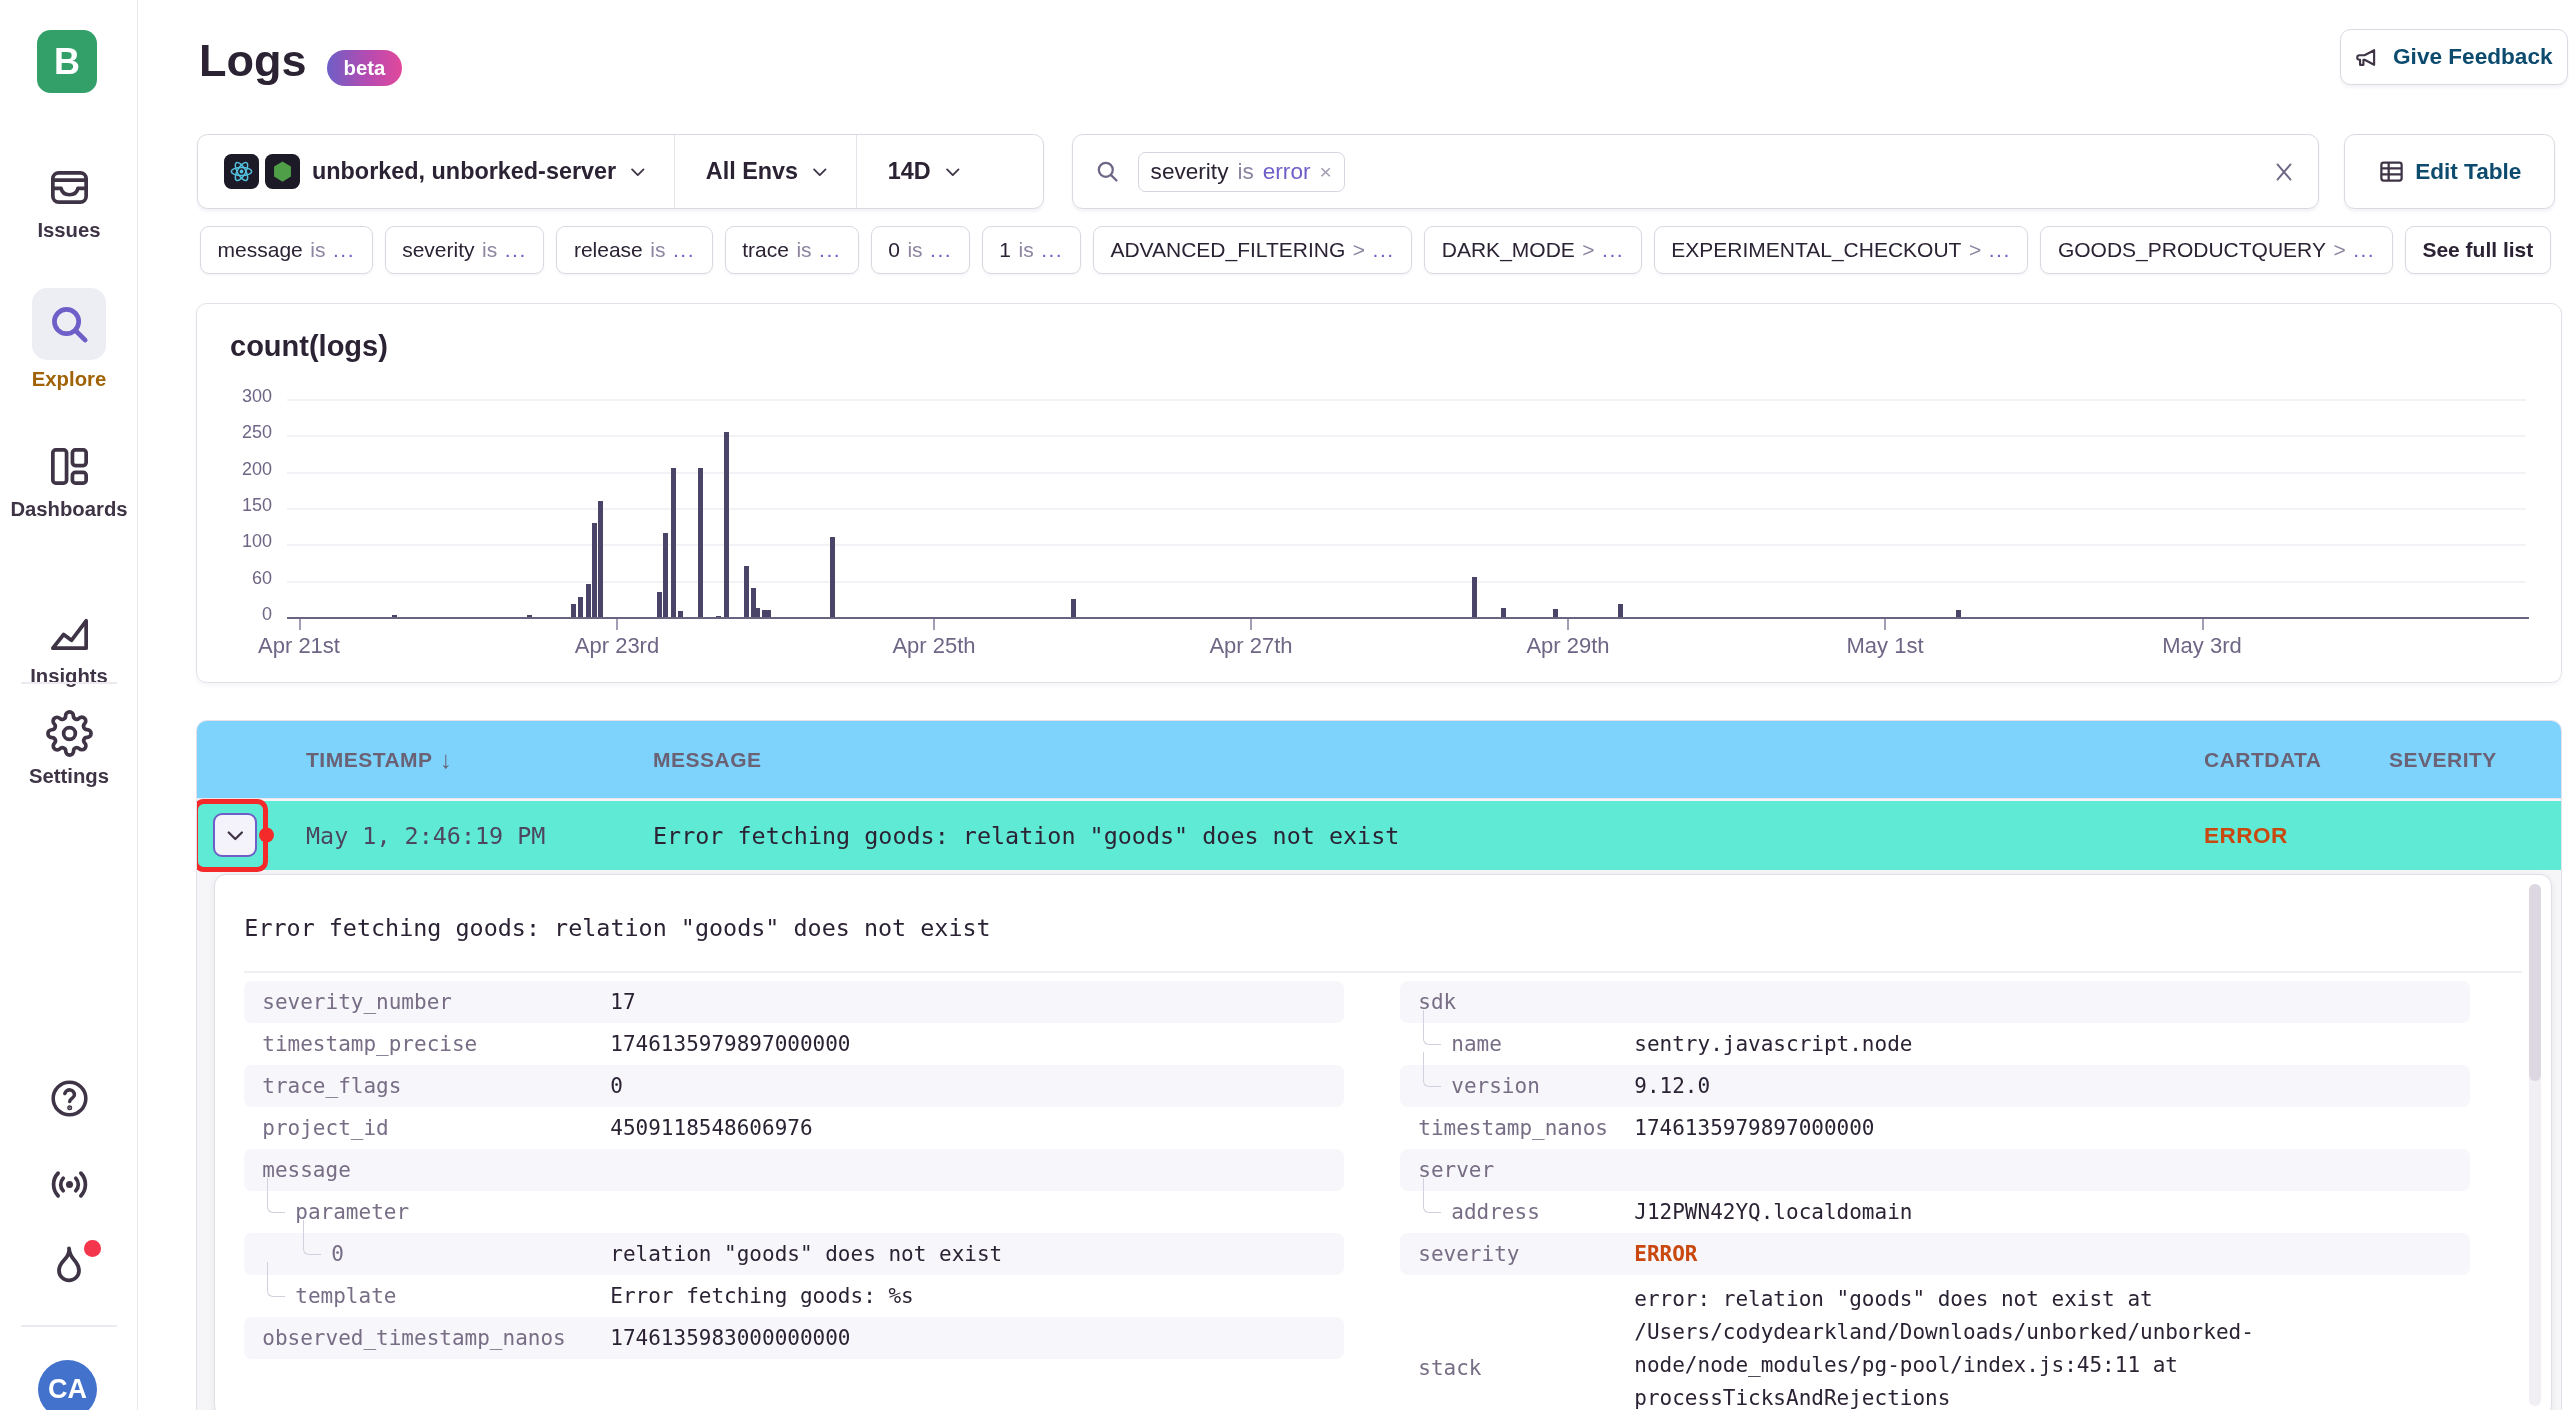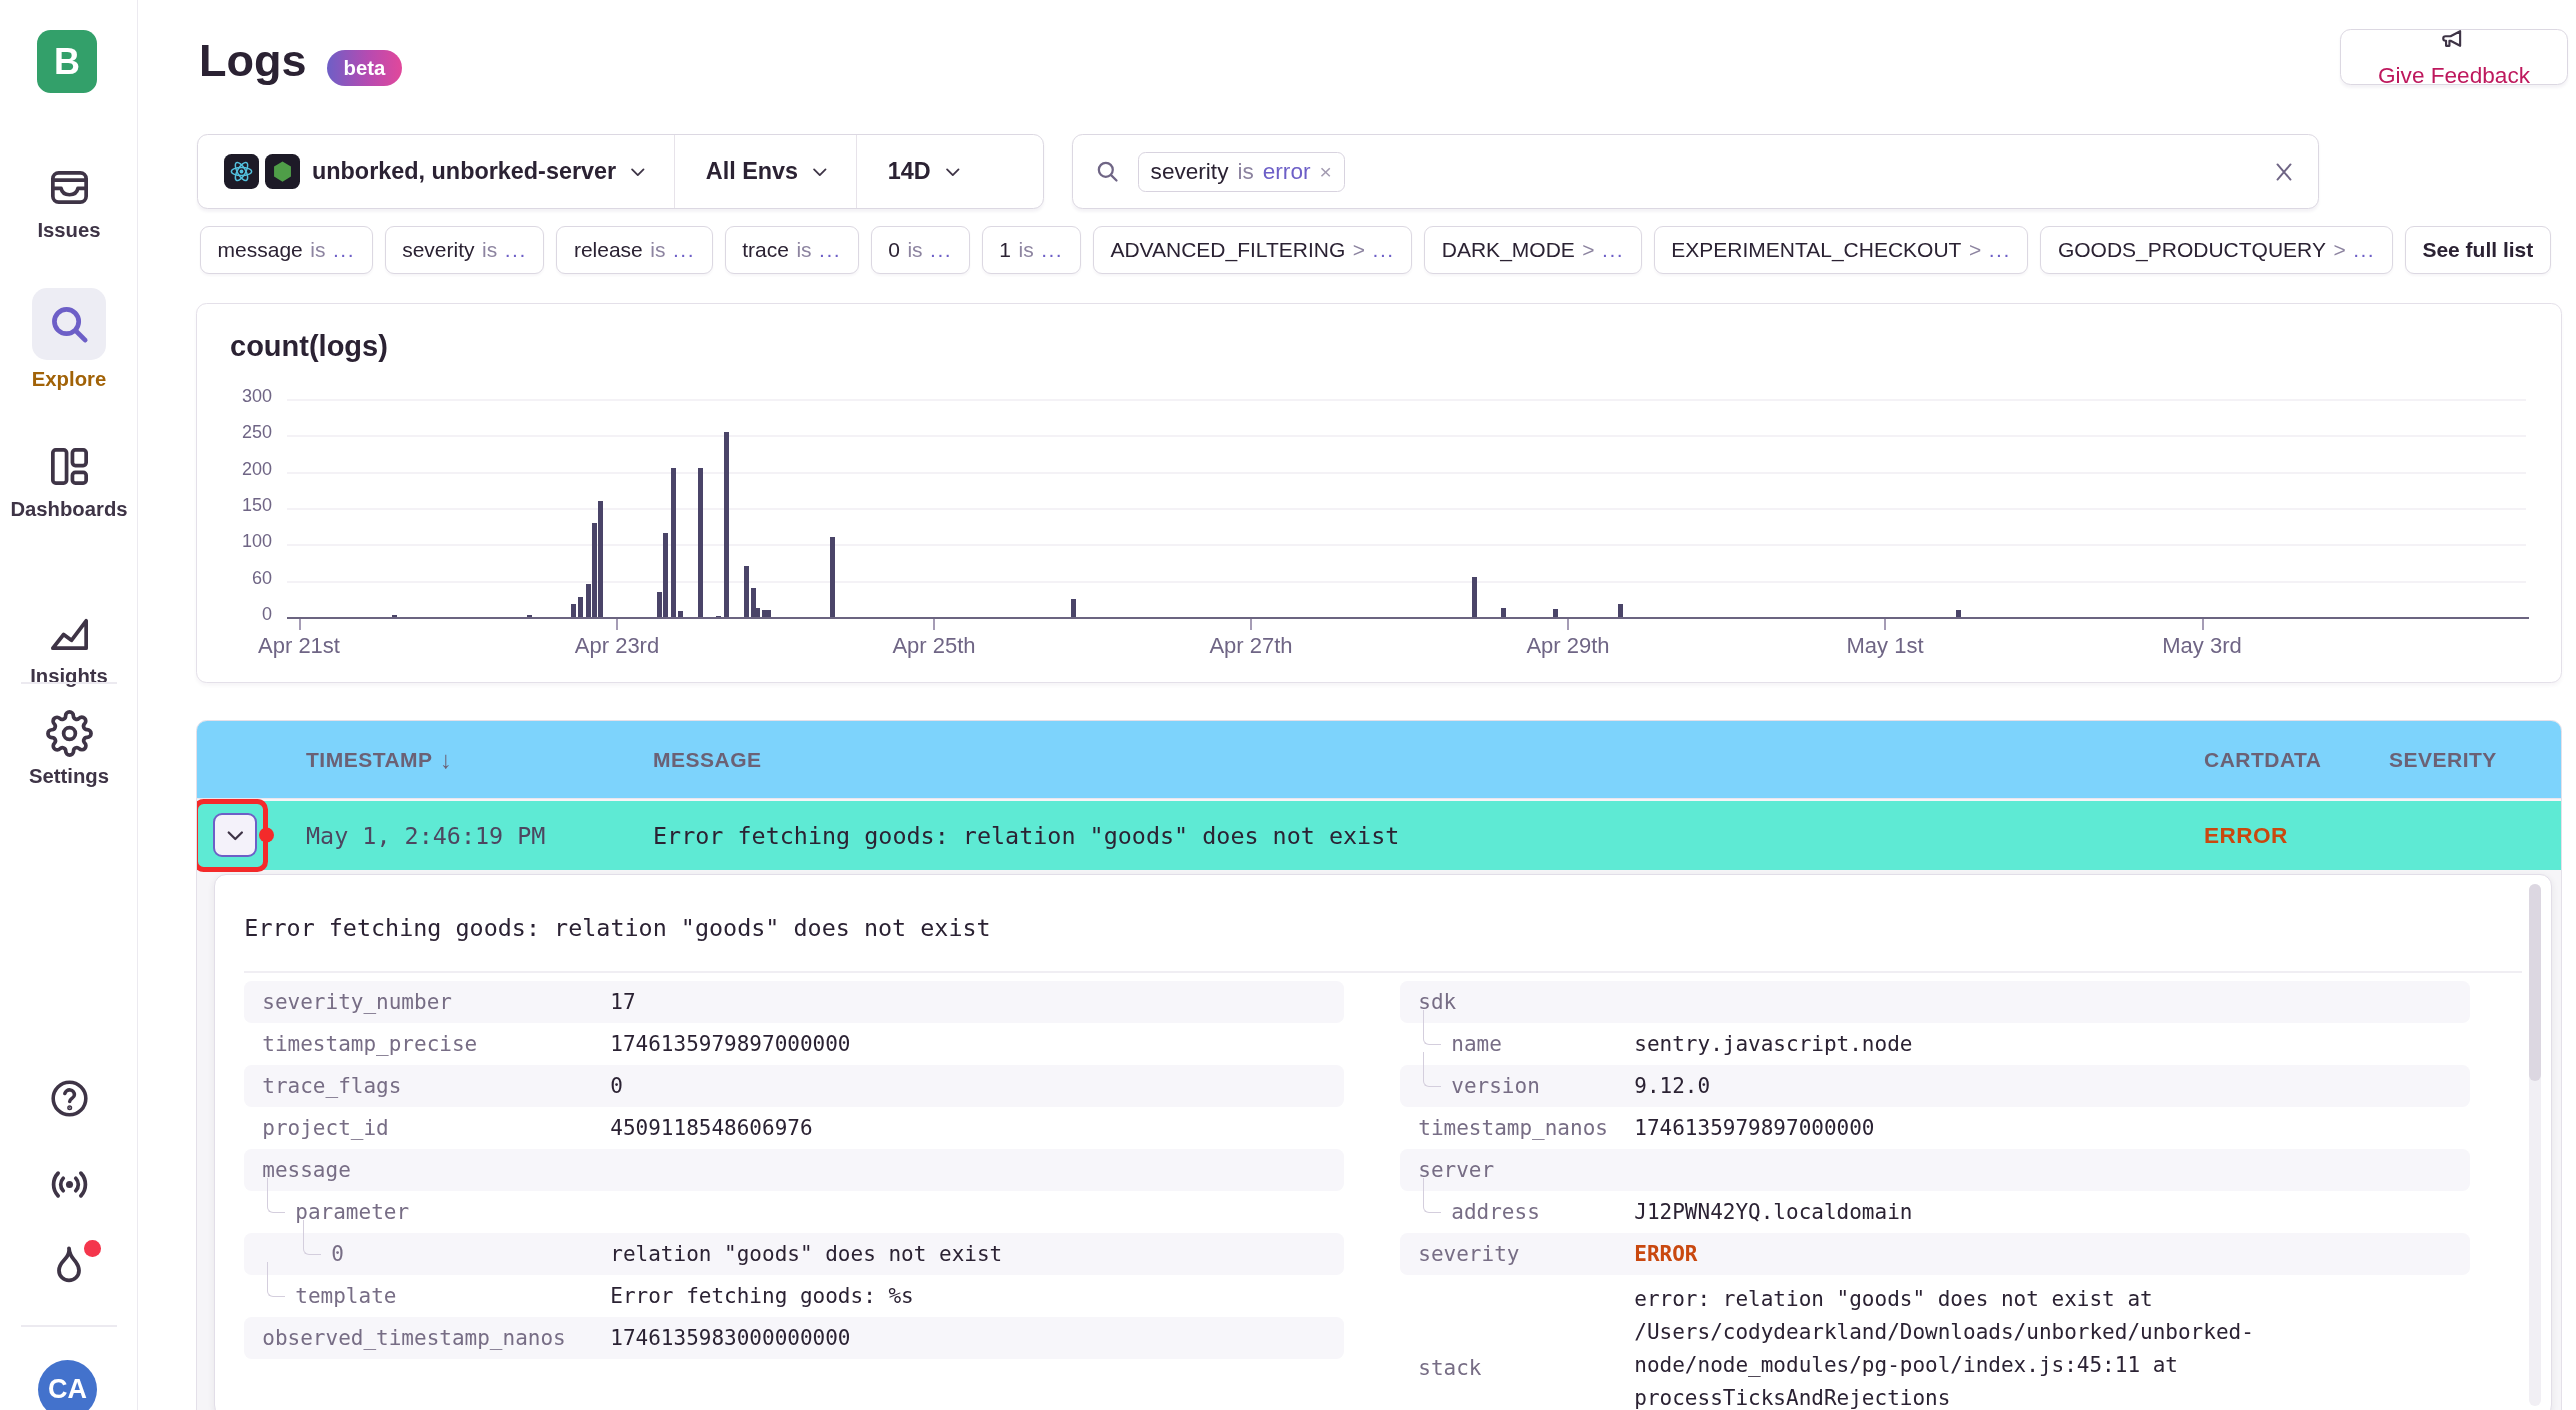--- a/index.html
+++ b/index.html
@@ -29,21 +29,21 @@
   .red-dot { position: absolute; left: 84px; top: 1240px; width: 16.6px; height: 16.6px;
     border-radius: 50%; background: #f4364c; }
 
   
   #page-title { position: absolute; left: 199px; top: 35px; font-size: 45px; font-weight: 700; color: #2b2233; }
   .beta-badge { position: absolute; left: 327px; top: 50px; height: 36px; padding: 0 16.6px;
     border-radius: 18px; background: linear-gradient(90deg, #6e5fc6 0%, #b64bb1 55%, #e1489b 100%);
     color: #fff; font-size: 20.3px; font-weight: 600; display: flex; align-items: center; }
   .btn { background: #fff; border: 1.5px solid #dcd8e2; border-radius: 10.6px;
     box-shadow: 0 2.3px 3px rgba(45,0,85,.05); display: flex; align-items: center;
-    justify-content: center; gap: 10.6px; font-size: 22.6px; font-weight: 400; color: #be185d; cursor: pointer; flex-direction: column; }
+    justify-content: center; gap: 10.6px; font-size: 22.6px; font-weight: 700; color: #0c4a6e; cursor: pointer; }
   #feedback-btn { position: absolute; left: 2340px; top: 29px; width: 228px; height: 56px; }
 
   
   .filter-box { position: absolute; top: 134px; height: 75px; background: #fff;
     border: 1.5px solid #dcd8e2; border-radius: 10.6px; box-shadow: 0 2.3px 3px rgba(45,0,85,.05);
     display: flex; align-items: stretch; }
   #select-box { left: 197px; width: 847px; }
   .seg { display: flex; align-items: center; gap: 12px; padding: 0 26px; font-size: 23.4px;
     font-weight: 600; color: #2b2233; cursor: pointer; }
   .seg + .seg { border-left: 1.5px solid #e7e3ea; padding-left: 31px; }
@@ -289,20 +289,29 @@
       <span class="t-x">×</span>
     </span>
     <span class="search-spacer"></span>
     <span>
       <svg width="26" height="26" viewBox="0 0 24 24" fill="none" stroke="#6f6585" stroke-width="1.8" stroke-linecap="round">
         <path d="M6 5l12 14M18 5L6 19"></path>
       </svg>
     </span>
   </div>
 
+  <div id="edit-table-btn" class="btn">
+    <span>
+      <svg width="27" height="27" viewBox="0 0 24 24" fill="none" stroke="#3e3446" stroke-width="2">
+        <rect x="3" y="4" width="18" height="16" rx="2"></rect>
+        <path d="M3 9.3h18M3 14.6h18M9.5 4v16"></path>
+      </svg>
+    </span>
+    <span>Edit Table</span>
+  </div>
 
   <div id="chips-row">
       <div class="chip">
         <span class="c-key">message</span>
         <span class="c-op">is</span>
         <span class="c-dots">...</span>
       </div>
       <div class="chip">
         <span class="c-key">severity</span>
         <span class="c-op">is</span>

